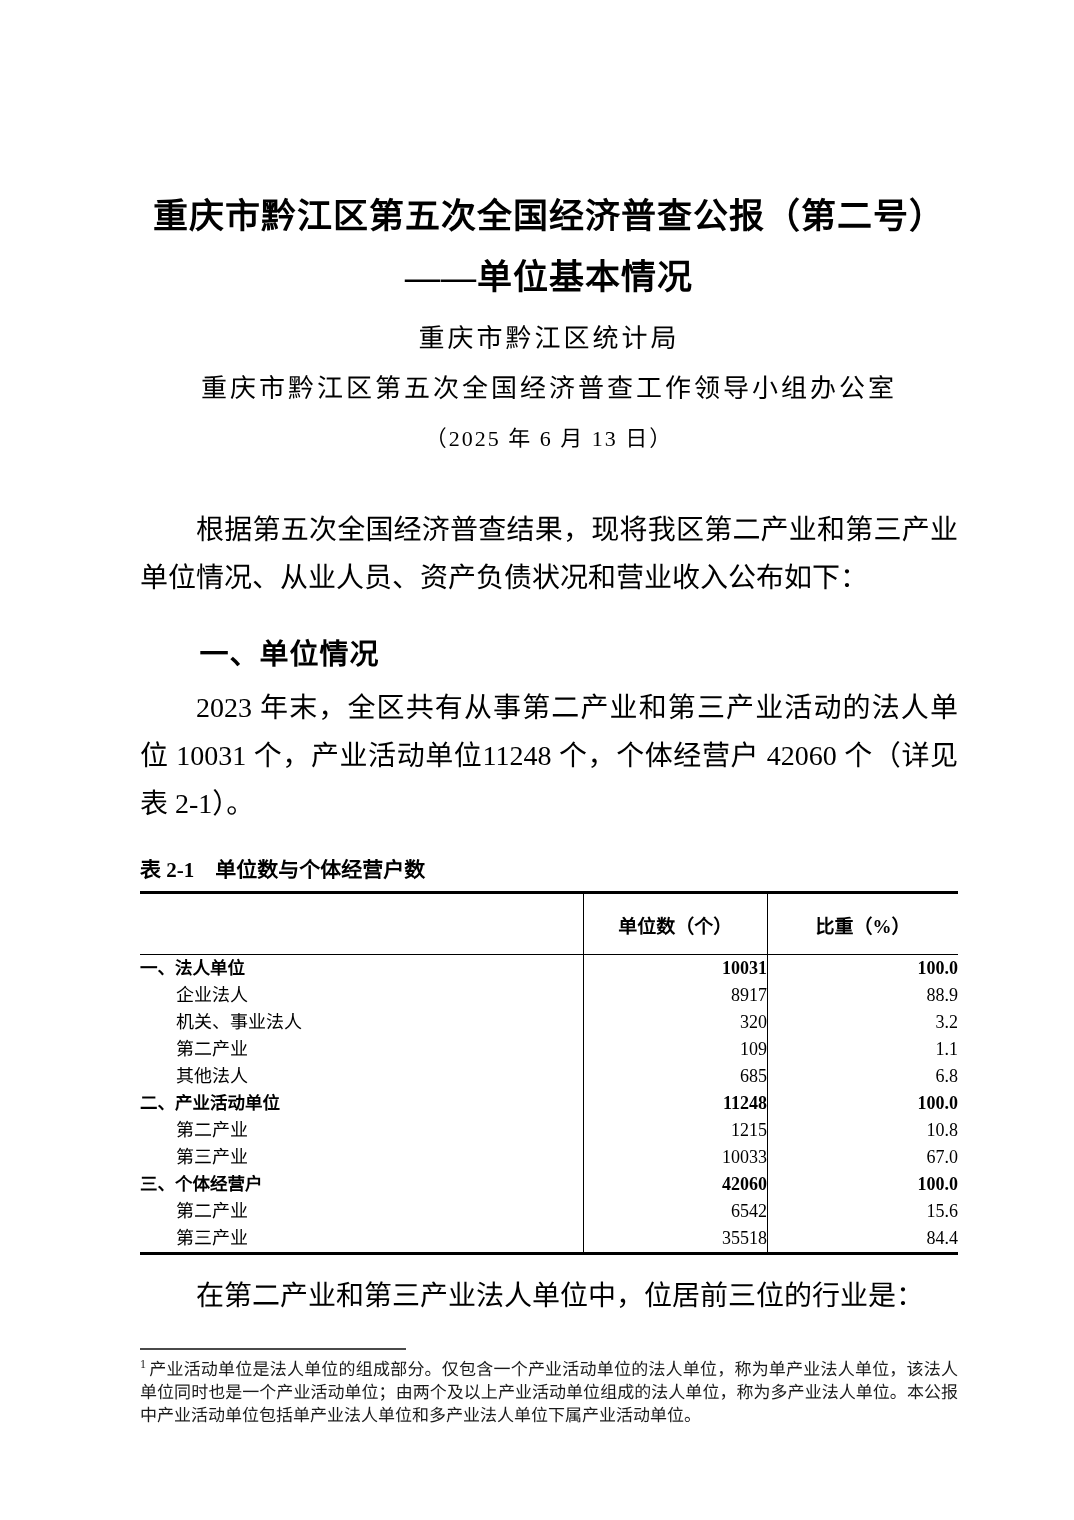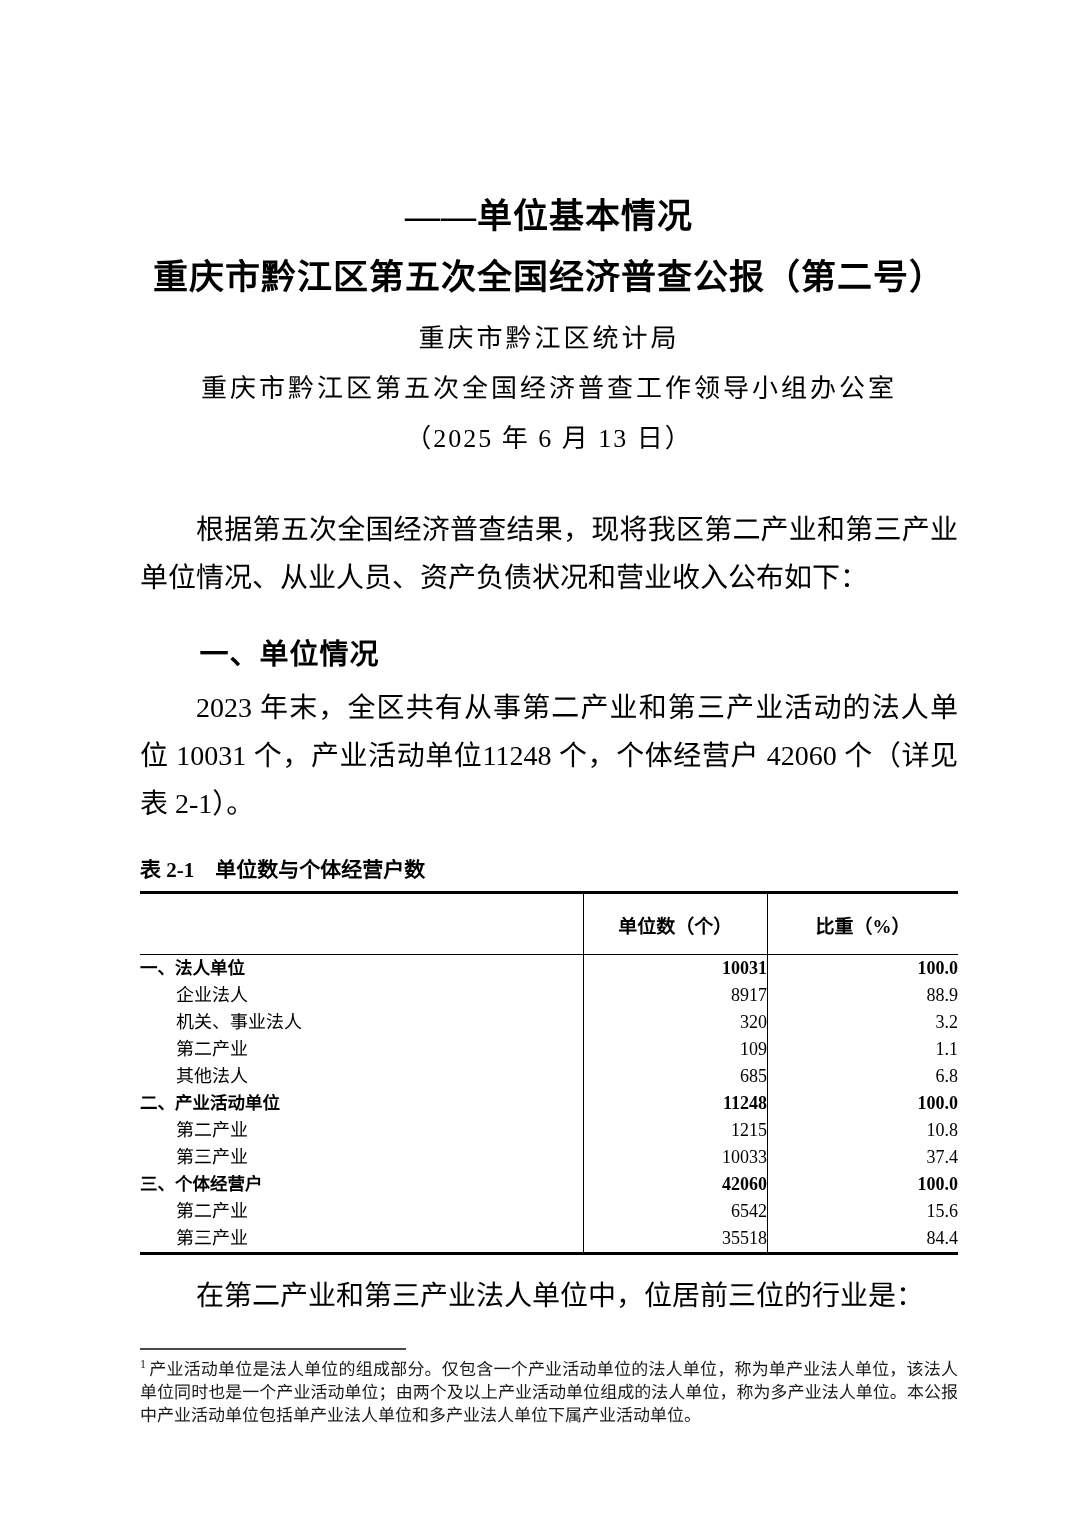--- a/index.html
+++ b/index.html
@@ -28,21 +28,21 @@
     letter-spacing: 1px;
   }
   .org-line {
     font-size: 26px;
     text-align: center;
     line-height: 50px;
     letter-spacing: 3px;
   }
   .org-block { margin-top: 6px; }
   .date-line {
-    font-size: 26px;
+    font-size: 22px;
     text-align: center;
     line-height: 50px;
     letter-spacing: 2px;
   }
   .para {
     font-size: 28px;
     line-height: 48px;
     text-align: justify;
     text-indent: 2em;
     word-break: break-all;
@@ -123,22 +123,22 @@
     line-height: 0;
     margin-right: 3px;
   }
 </style>
 </head>
 <body>
 
 <div class="page">
 
   <div class="doc-title">
+    <div>重庆市黔江区第五次全国经济普查公报（第二号）</div>
     <div>——单位基本情况</div>
-    <div>重庆市黔江区第五次全国经济普查公报（第二号）</div>
   </div>
 
   <div class="org-block">
     <div class="org-line">重庆市黔江区统计局</div>
     <div class="org-line">重庆市黔江区第五次全国经济普查工作领导小组办公室</div>
     <div class="date-line">（2025 年 6 月 13 日）</div>
   </div>
 
   <p class="para para-1">根据第五次全国经济普查结果，现将我区第二产业和第三产业单位情况、从业人员、资产负债状况和营业收入公布如下：</p>
 
@@ -193,21 +193,21 @@
           <td class="c-share vline">100.0</td>
         </tr>
         <tr>
           <td class="c-label indent">第二产业</td>
           <td class="c-count vline">1215</td>
           <td class="c-share vline">10.8</td>
         </tr>
         <tr>
           <td class="c-label indent">第三产业</td>
           <td class="c-count vline">10033</td>
-          <td class="c-share vline">37.4</td>
+          <td class="c-share vline">67.0</td>
         </tr>
         <tr class="bold-row">
           <td class="c-label">三、个体经营户</td>
           <td class="c-count vline">42060</td>
           <td class="c-share vline">100.0</td>
         </tr>
         <tr>
           <td class="c-label indent">第二产业</td>
           <td class="c-count vline">6542</td>
           <td class="c-share vline">15.6</td>

